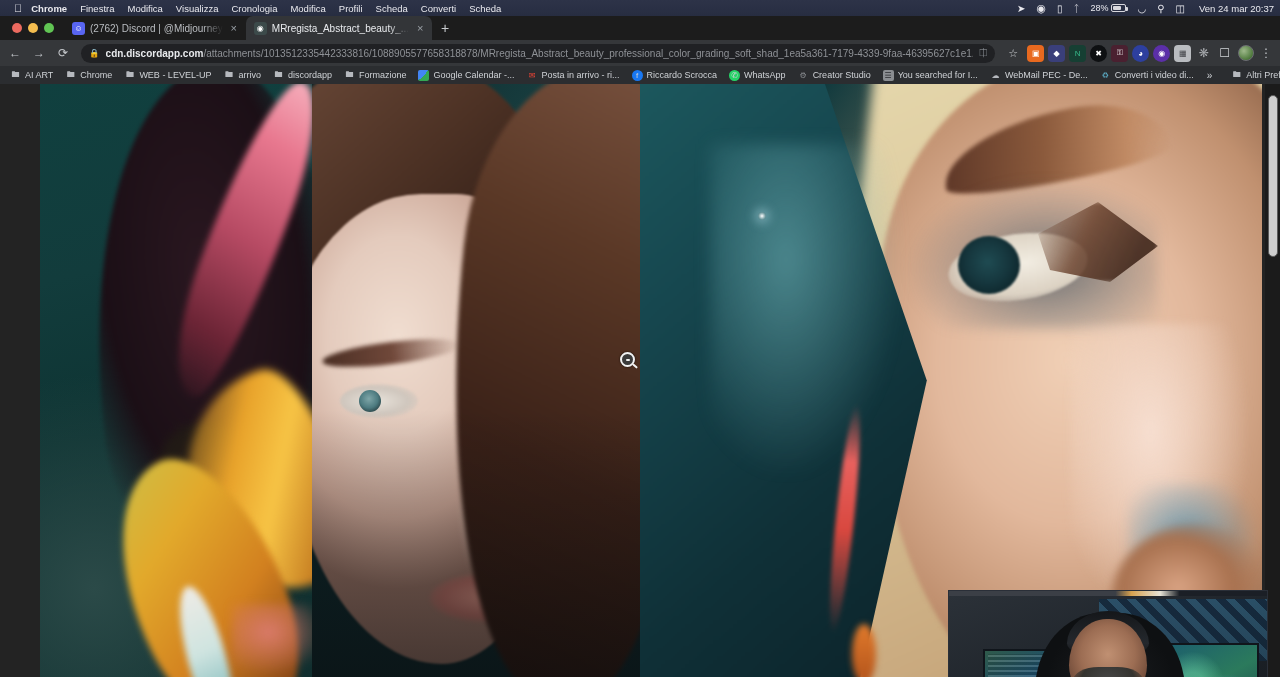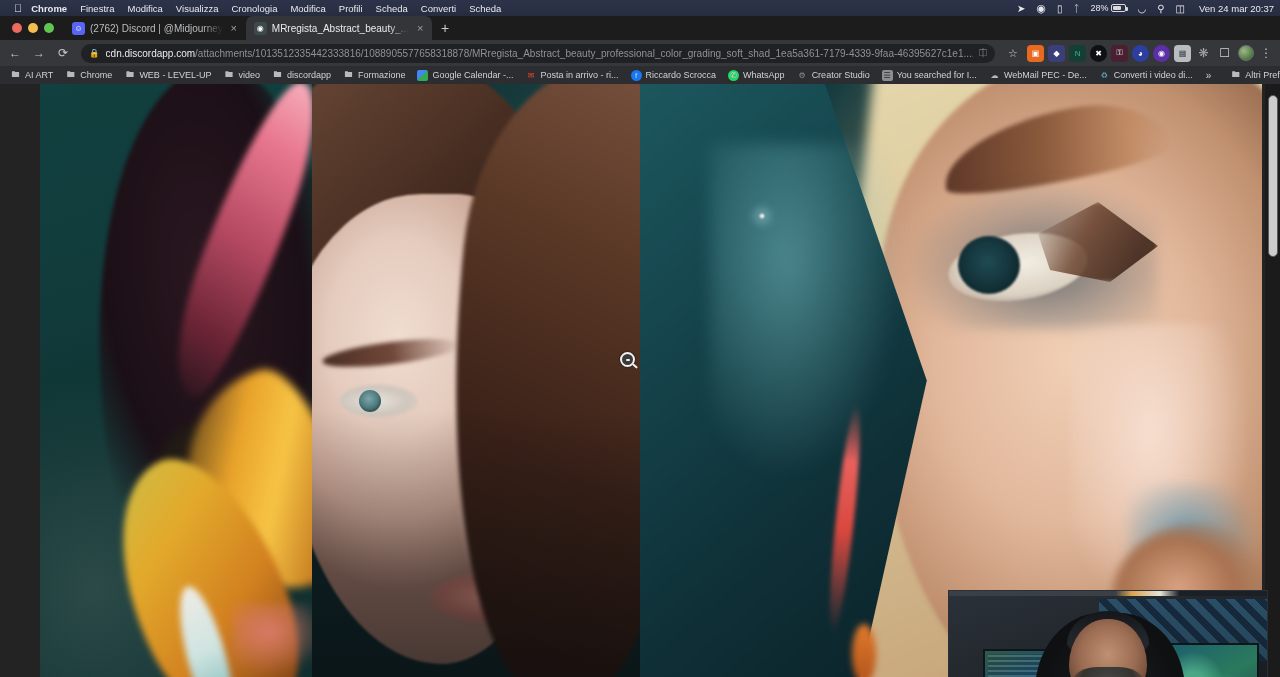--- a/index.html
+++ b/index.html
@@ -86,21 +86,21 @@
   .omni {
     flex: 1 1 auto; height: 19px; background: #202124; border-radius: 10px;
     display: flex; align-items: center; padding: 0 8px; gap: 6px;
     margin: 0 5px; overflow: hidden; min-width: 0;
   }
   .omni .lockico { font-size: 8.5px; color: #9aa0a6; flex: 0 0 auto; }
   .omni .urlwrap {
     flex: 1 1 auto; min-width: 0; overflow: hidden; white-space: nowrap;
     font-size: 10px; line-height: 19px;
   }
-  .omni .urlhost { color: #e8eaed; font-weight: normal; }
+  .omni .urlhost { color: #e8eaed; font-weight: bold; }
   .omni .urlpath { color: #8e9196; }
   .omni .share { flex: 0 0 auto; color: #9aa0a6; font-size: 10px; }
 
   .ext { width: 17px; height: 17px; border-radius: 4px; flex: 0 0 auto;
          display: flex; align-items: center; justify-content: center;
          font-size: 8px; color: #fff; margin: 0 1px; }
   .kebab { width: 16px; color: #c2c5c9; text-align: center; font-size: 12px; letter-spacing: 0; }
   .avatar { width: 16px; height: 16px; border-radius: 50%;
             background: radial-gradient(circle at 35% 35%, #9db88a, #4f7a3d 70%, #2b4a22);
             border: 1px solid #6d6f73; flex: 0 0 auto; margin: 0 2px; }
@@ -476,21 +476,21 @@
       <div class="bm">
           <span class="bico folder">🖿</span>
           <span>Chrome</span>
         </div>
       <div class="bm">
           <span class="bico folder">🖿</span>
           <span>WEB - LEVEL-UP</span>
         </div>
       <div class="bm">
           <span class="bico folder">🖿</span>
-          <span>video</span>
+          <span>arrivo</span>
         </div>
       <div class="bm">
           <span class="bico folder">🖿</span>
           <span>discordapp</span>
         </div>
       <div class="bm">
           <span class="bico folder">🖿</span>
           <span>Formazione</span>
         </div>
       <div class="bm">

